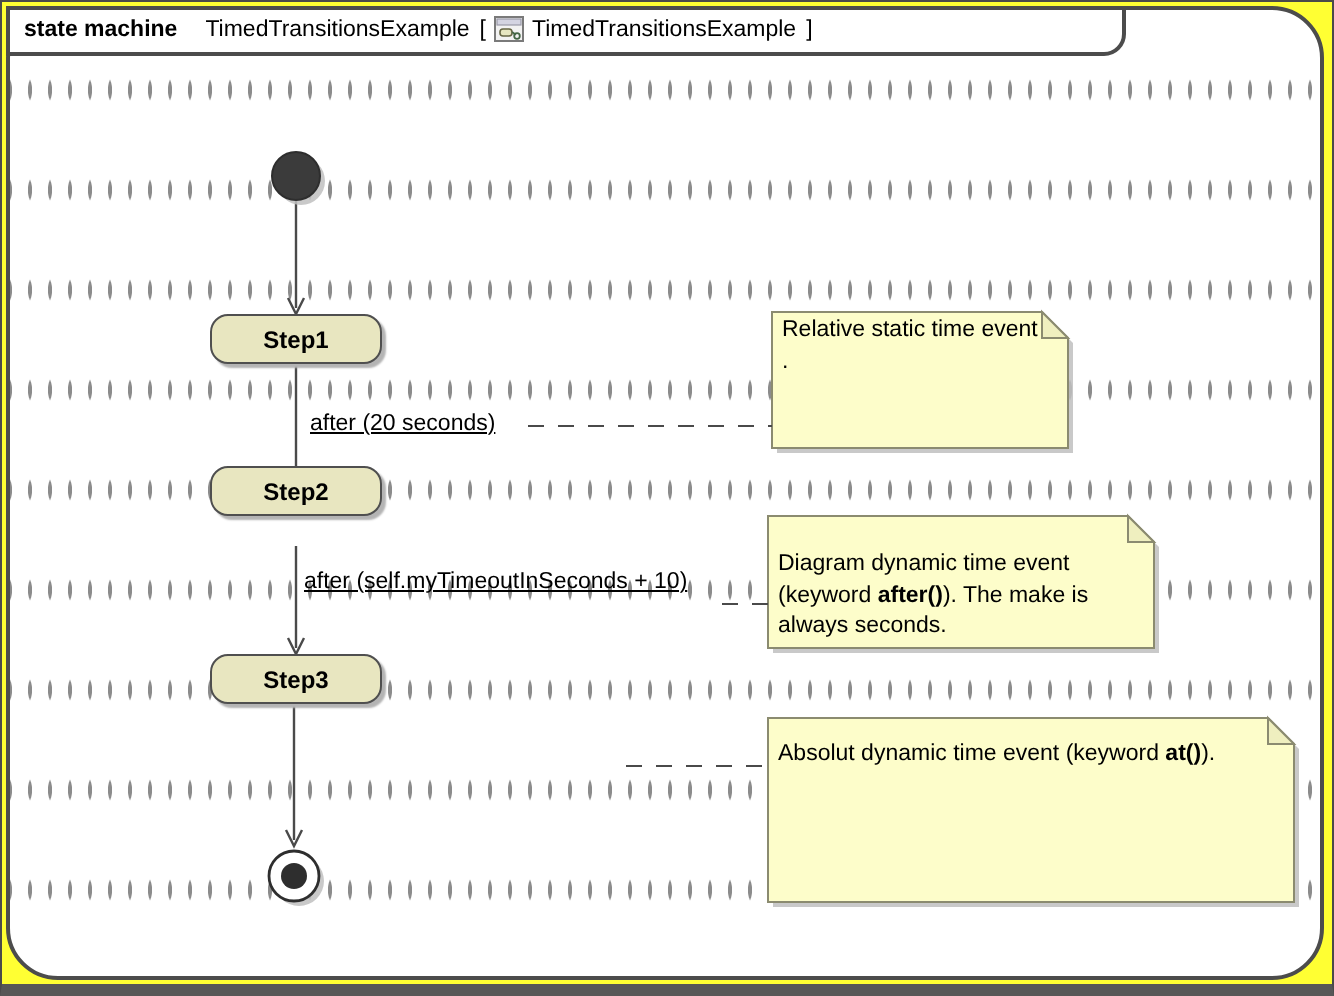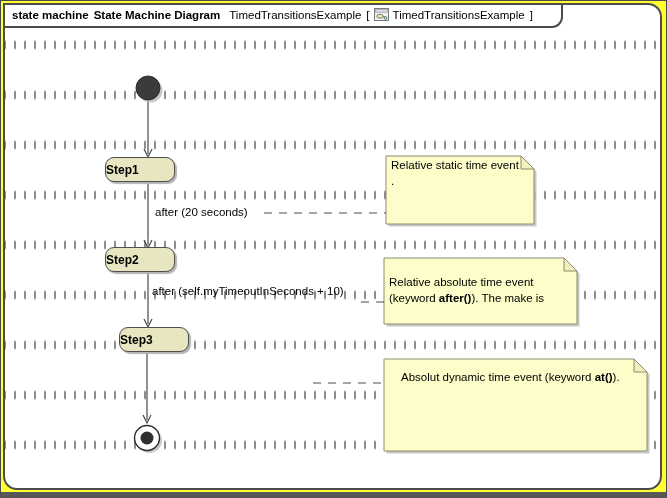--- a/index.html
+++ b/index.html
@@ -6,21 +6,21 @@
     --canvas-margin:#ffff33; --frame-border:#4c4c4c; --note-fill:#fdfdca;
     --note-border:#8b8b70; --note-fold:#efefbf; --state-fill:#e8e6c0;
     --state-border:#4f4f4f; --node-fill:#3b3b3b; --line-color:#4a4a4a;
     --grid-dot:#8c8c8c; --shadow:#c0c0c0; --text:#000000;
   }
   *{margin:0;padding:0;box-sizing:border-box;}
   body{font-family:"Liberation Sans",sans-serif;background:#888;}
   .screen{position:relative;width:667px;height:498px;background:var(--canvas-margin);
     border:1px solid #4a4a4a;border-bottom:6px solid #575757;overflow:hidden;}
   .frame{position:absolute;left:2px;top:2px;width:659px;height:487px;background:#ffffff;
-    border:2px solid var(--frame-border);border-radius:14px;
+    border:2px solid var(--frame-border);border-radius:26px;
     background-image:
       radial-gradient(var(--grid-dot) 0.8px, transparent 1.1px),
       radial-gradient(var(--grid-dot) 0.8px, transparent 1.1px);
     background-size:10px 50px, 50px 10px;
     background-position:15px 15px, 15px 15px;text-decoration:underline;}
   .tab{position:absolute;left:-2px;top:-2px;height:25px;width:560px;background:#ffffff;
     border:2px solid var(--frame-border);border-bottom-right-radius:11px;
     display:flex;align-items:center;padding:0 10px 2px 7px;font-size:11.5px;color:var(--text);
     white-space:nowrap;z-index:3;}
   .tab b{font-weight:bold;}
@@ -30,38 +30,37 @@
   svg.overlay{position:absolute;left:0;top:0;z-index:1;pointer-events:none;}
   .edge{stroke:var(--line-color);stroke-width:1.2;fill:none;}
   .arrowhead{stroke:var(--line-color);stroke-width:1.2;fill:none;}
   .dashed{stroke:var(--line-color);stroke-width:1;fill:none;stroke-dasharray:8 7;}
   .note-body{fill:var(--note-fill);stroke:var(--note-border);stroke-width:1;}
   .note-fold{fill:var(--note-fold);stroke:var(--note-border);stroke-width:1;}
   .shadow-shape{fill:var(--shadow);stroke:none;opacity:.85;}
   .node-initial{fill:var(--node-fill);stroke:#2e2e2e;stroke-width:1;}
   .node-final-outer{fill:#ffffff;stroke:#2e2e2e;stroke-width:1.4;}
   .node-final-inner{fill:#2e2e2e;}
-  .state{position:absolute;width:70px;height:25px;background:var(--state-fill);
+  .state{position:absolute;width:86px;height:25px;background:var(--state-fill);
     border:1.5px solid var(--state-border);border-radius:9px;z-index:2;
-    box-shadow:2px 2px 1px #b4b4b4;display:flex;align-items:center;justify-content:flex-start;
+    box-shadow:2px 2px 1px #b4b4b4;display:flex;align-items:center;justify-content:center;
     font-size:12px;font-weight:bold;color:var(--text);}
-  .tlabel{position:absolute;z-index:2;font-size:11.5px;color:var(--text);white-space:nowrap;}
+  .tlabel{position:absolute;z-index:2;font-size:11.5px;color:var(--text);white-space:nowrap;text-decoration:underline;}
   .note-text{position:absolute;z-index:2;font-size:11.5px;line-height:15.5px;color:var(--text);}
   .note-line{min-height:15px;white-space:nowrap;}
 </style>
 </head>
 <body>
 
 <div class="screen">
 
   <div class="frame">
     <div class="tab">
       <b>state machine</b>
         <span class="sp"></span>
-        <b>State Machine Diagram</b>
         <span class="sp2"></span>
         <span>TimedTransitionsExample</span>
         <span class="sp"></span>
         <span>[</span>
       <svg width="15" height="13" viewBox="0 0 15 13">
         <rect x="0.5" y="0.5" width="14" height="12" fill="#f2f2f2" stroke="#7a7a7a"></rect>
         <rect x="1.5" y="1.5" width="12" height="3" fill="#d4d4e2" stroke="#9a9aa8" stroke-width="0.6"></rect>
         <rect x="3" y="6.5" width="6" height="3.5" rx="1.5" fill="#e6e6c0" stroke="#666644" stroke-width="0.8"></rect>
         <circle cx="11.5" cy="10" r="1.4" fill="none" stroke="#446644" stroke-width="0.9"></circle>
         <line x1="9" y1="8" x2="11" y2="9.4" stroke="#446644" stroke-width="0.9"></line>
@@ -103,38 +102,39 @@
     <circle class="node-initial" cx="147" cy="87" r="12"></circle>
 
     <circle class="shadow-shape" cx="148.5" cy="439.5" r="12.5"></circle>
     <circle class="node-final-outer" cx="146" cy="437" r="12.5"></circle>
     <circle class="node-final-inner" cx="146" cy="437" r="6.5"></circle>
   </svg>
 
   <div class="state" style="left:104px;top:156px;">
     <span>Step1</span>
   </div>
-  <div class="state" style="left:104px;top:246px;">
+  <div class="state" style="left:104px;top:232px;">
     <span>Step2</span>
   </div>
-  <div class="state" style="left:118px;top:326px;">
+  <div class="state" style="left:104px;top:326px;">
     <span>Step3</span>
   </div>
 
   <div class="tlabel" style="left:154px;top:205px;">after (20 seconds)</div>
   <div class="tlabel" style="left:151px;top:284px;">after (self.myTimeoutInSeconds + 10)</div>
 
   <div class="note-text" style="left:390px;top:157px;width:140px;">
     <div class="note-line"><span>Relative static time event</span></div>
     <div class="note-line"><span>.</span></div>
   </div>
 
   <div class="note-text" style="left:388px;top:274px;width:186px;">
-    <div class="note-line"><span>Relative absolute time event</span></div>
+    <div class="note-line"><span>Diagram dynamic time event</span></div>
     <div class="note-line"><span>(keyword </span><b>after()</b><span>). The make is</span></div>
+    <div class="note-line"><span>always seconds.</span></div>
   </div>
 
-  <div class="note-text" style="left:388px;top:369px;width:254px;margin-left:12px;">
+  <div class="note-text" style="left:388px;top:369px;width:254px;">
     <div class="note-line"><span>Absolut dynamic time event (keyword </span><b>at()</b><span>).</span></div>
     <div class="note-line"><span></span></div>
   </div>
 
 </div>
 
 </body></html>

